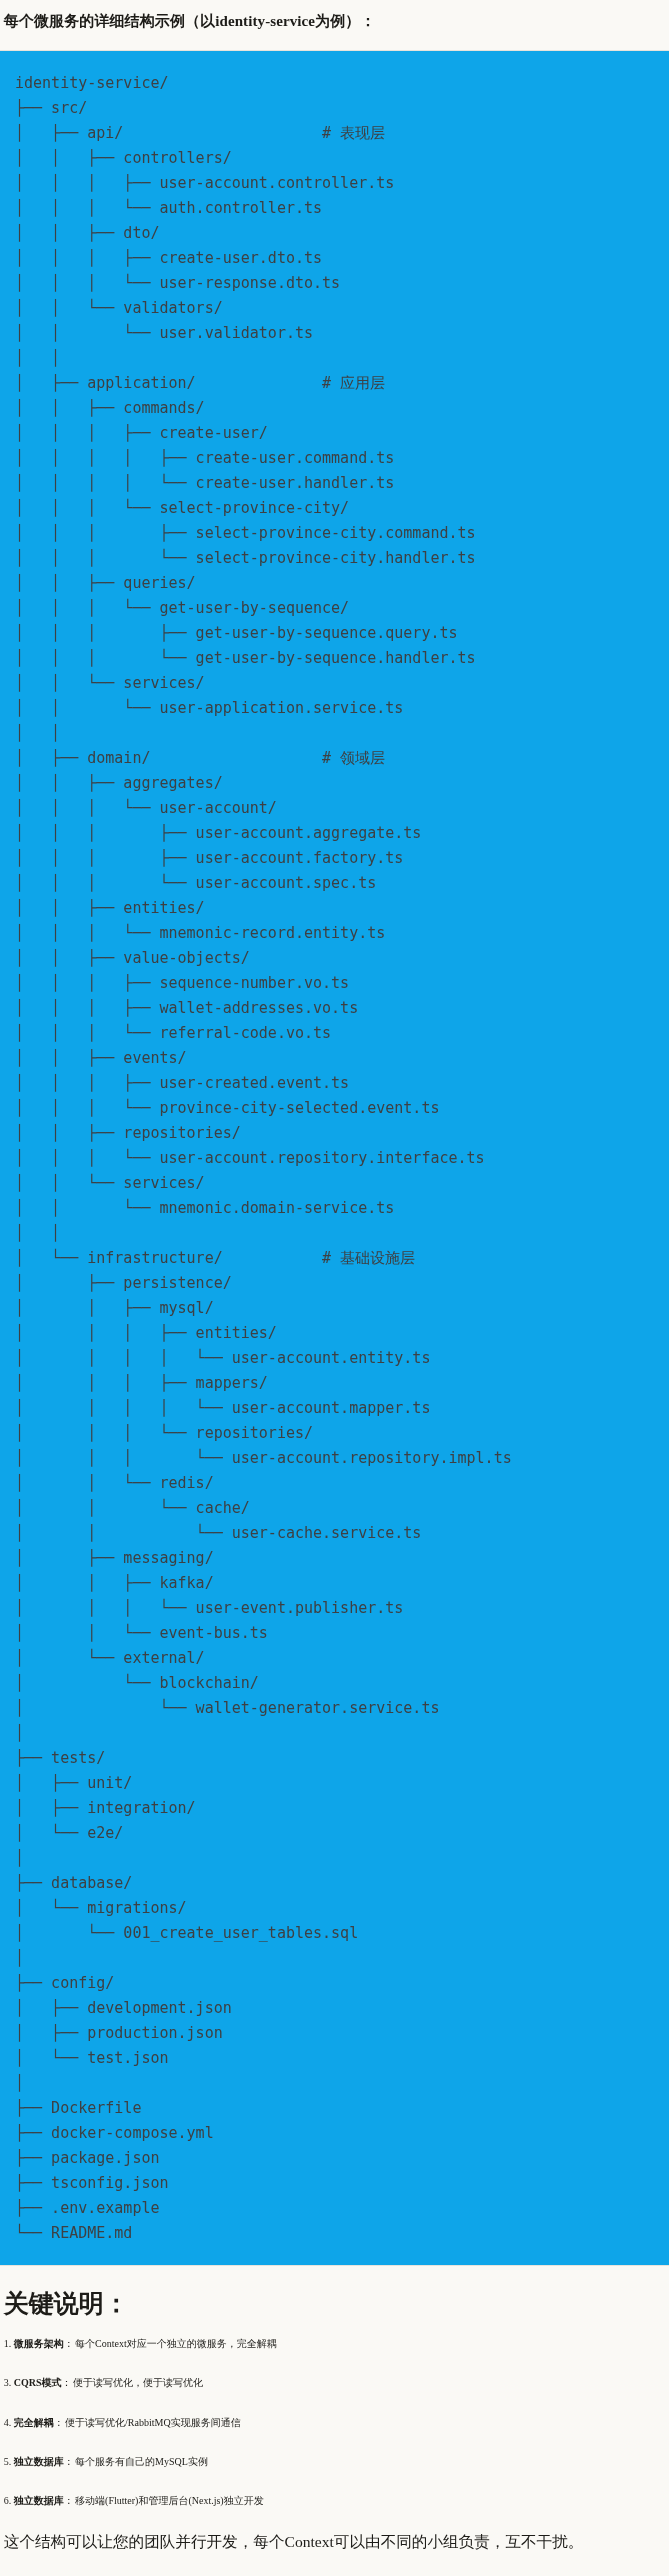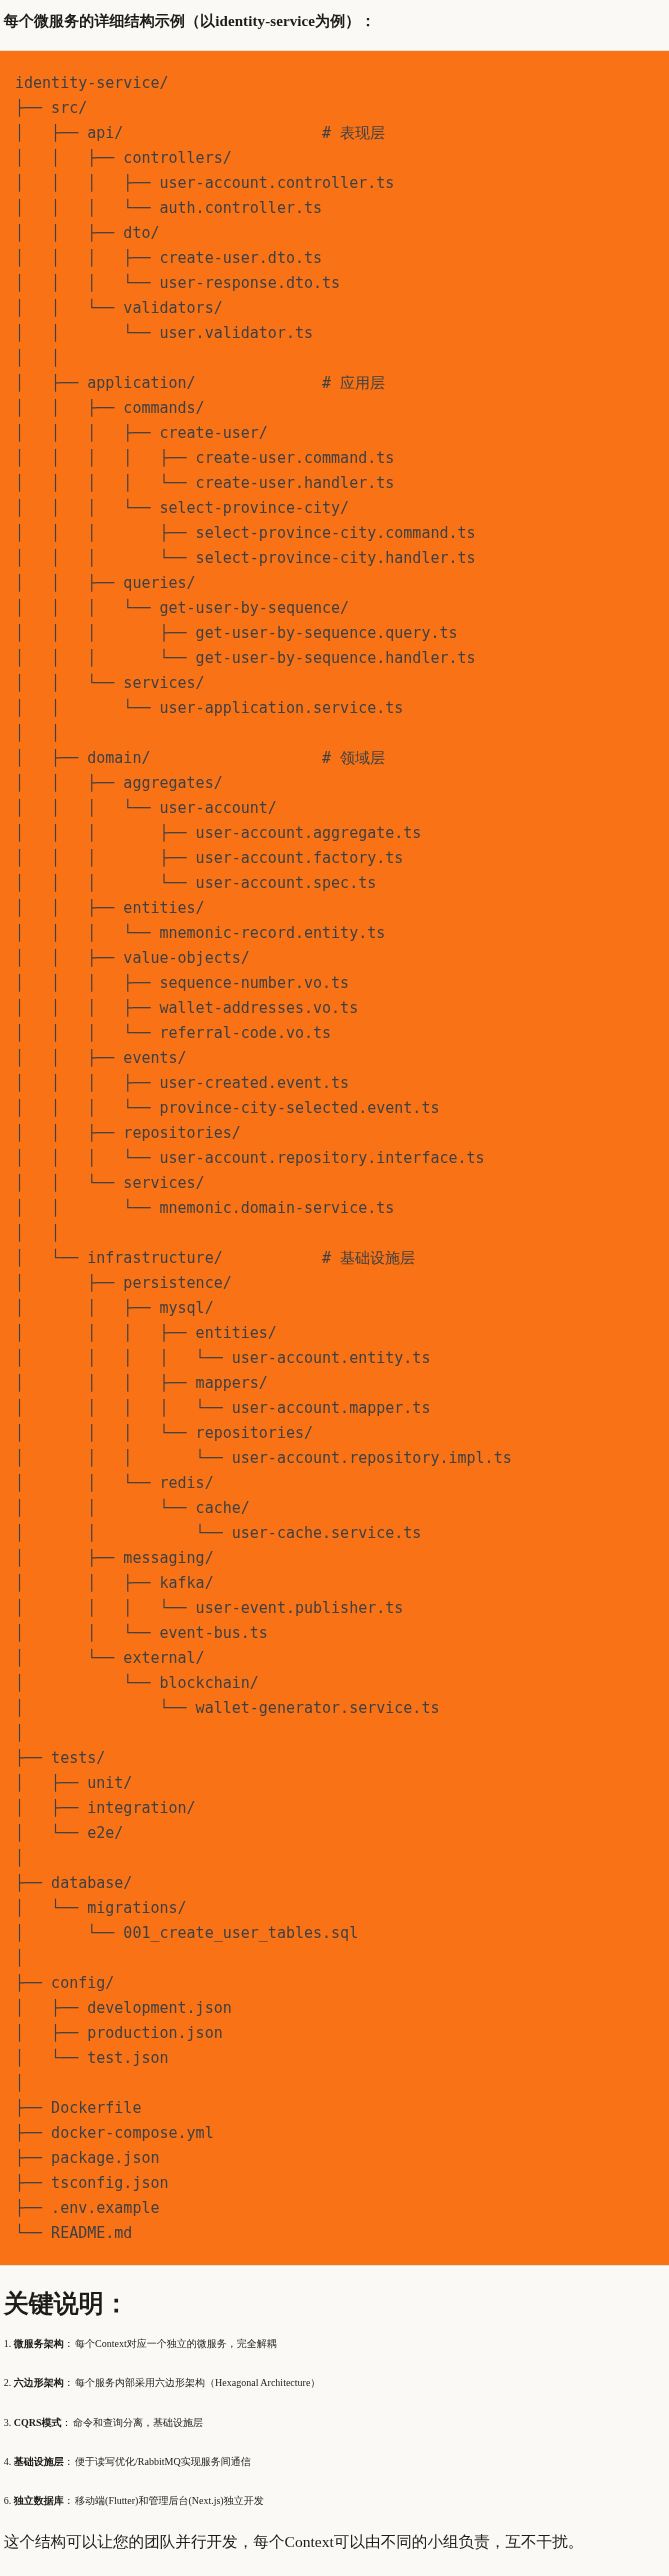--- a/index.html
+++ b/index.html
@@ -20,21 +20,21 @@
   .title {
     margin: 0;
     padding: 7.5px 5px 0 3.8px;
     font-size: 15px;
     line-height: 27px;
     font-weight: 700;
     letter-spacing: 0.1px;
   }
   .codeblock {
     margin-top: 15px;
-    background: #f97316;
+    background: #0ea5e9;
     border-top: 0.6px solid #e6e3dc;
     border-bottom: 0.6px solid #e6e3dc;
   }
   .tree {
     margin: 0;
     padding: 20px 7.5px 19px 15px;
     font-family: "DejaVu Sans Mono", "Liberation Mono", monospace;
     font-size: 15px;
     line-height: 25px;
     color: #3e4043;
@@ -171,23 +171,23 @@
 ├── tsconfig.json
 ├── .env.example
 └── README.md</pre>
   </div>
 
   <section class="notes">
     <h3 class="notes-heading">关键说明：</h3>
 
     <ol class="notes-list">
       <li class="note-item"><span class="note-num">1.</span><span class="note-term">微服务架构</span><span class="note-sep">：</span><span class="note-desc">每个Context对应一个独立的微服务，完全解耦</span></li>
-      <li class="note-item"><span class="note-num">2.</span><span class="note-term">六边形架构</span><span class="note-sep">：</span><span class="note-desc">每个服务内部采用六边形架构（Hexagonal Architecture）</span></li>
-      <li class="note-item"><span class="note-num">3.</span><span class="note-term">CQRS模式</span><span class="note-sep">：</span><span class="note-desc">命令和查询分离，基础设施层</span></li>
-      <li class="note-item"><span class="note-num">4.</span><span class="note-term">基础设施层</span><span class="note-sep">：</span><span class="note-desc">便于读写优化/RabbitMQ实现服务间通信</span></li>
+      <li class="note-item"><span class="note-num">3.</span><span class="note-term">CQRS模式</span><span class="note-sep">：</span><span class="note-desc">便于读写优化，便于读写优化</span></li>
+      <li class="note-item"><span class="note-num">4.</span><span class="note-term">完全解耦</span><span class="note-sep">：</span><span class="note-desc">便于读写优化/RabbitMQ实现服务间通信</span></li>
+      <li class="note-item"><span class="note-num">5.</span><span class="note-term">独立数据库</span><span class="note-sep">：</span><span class="note-desc">每个服务有自己的MySQL实例</span></li>
       <li class="note-item"><span class="note-num">6.</span><span class="note-term">独立数据库</span><span class="note-sep">：</span><span class="note-desc">移动端(Flutter)和管理后台(Next.js)独立开发</span></li>
     </ol>
 
     <p class="closing">这个结构可以让您的团队并行开发，每个Context可以由不同的小组负责，互不干扰。</p>
   </section>
 
 </main>
 
 
 </body></html>

